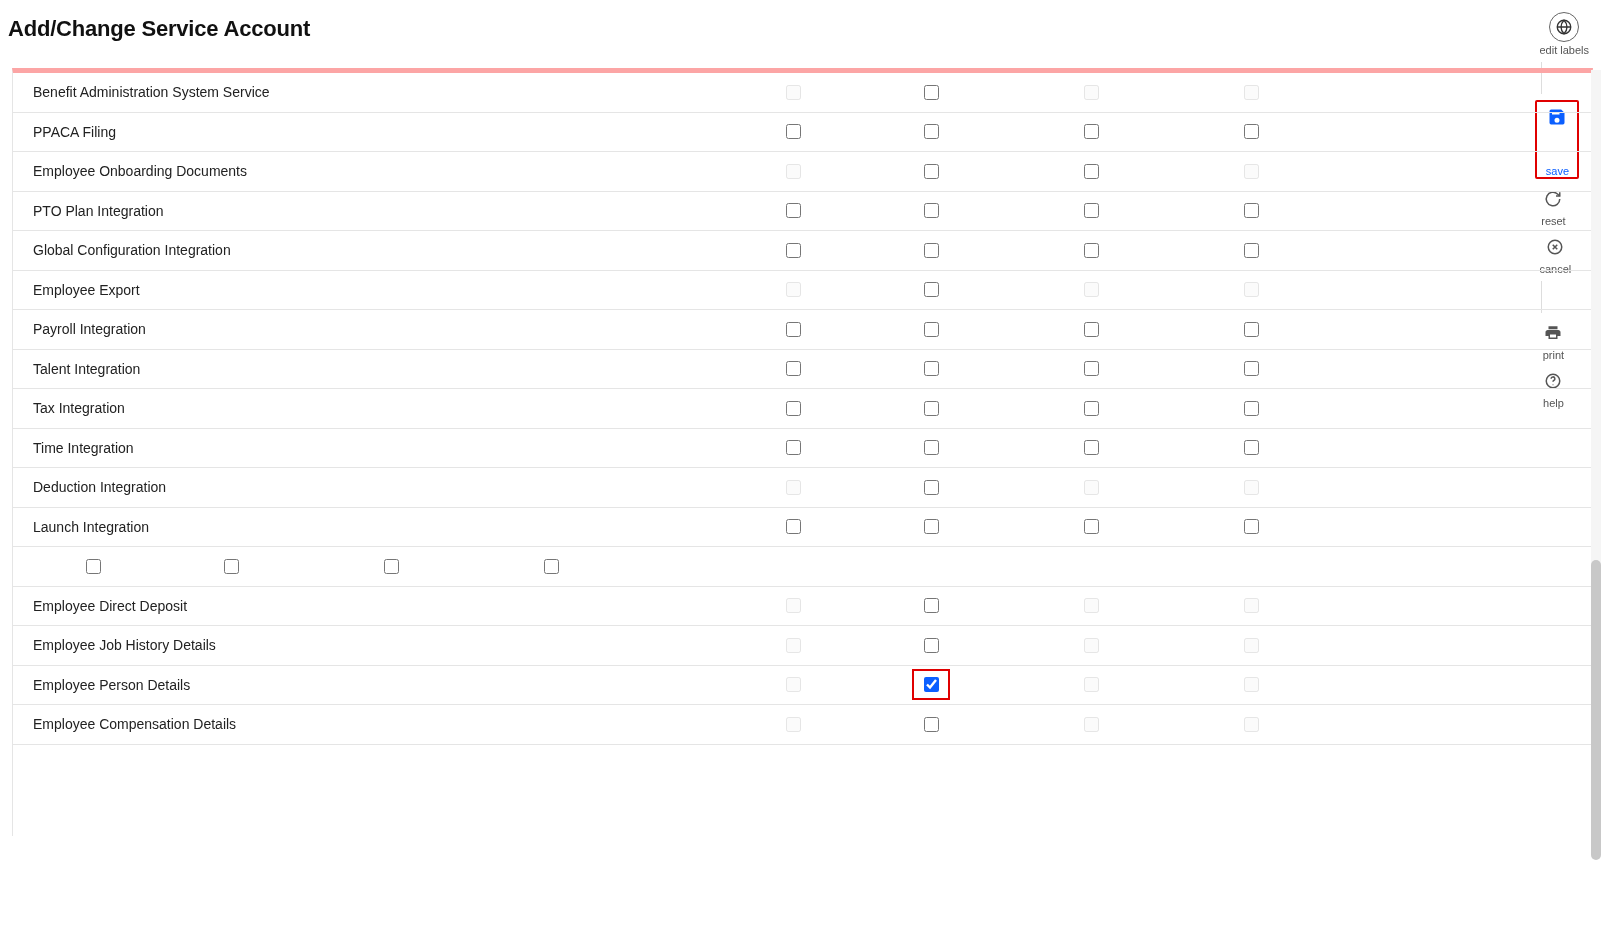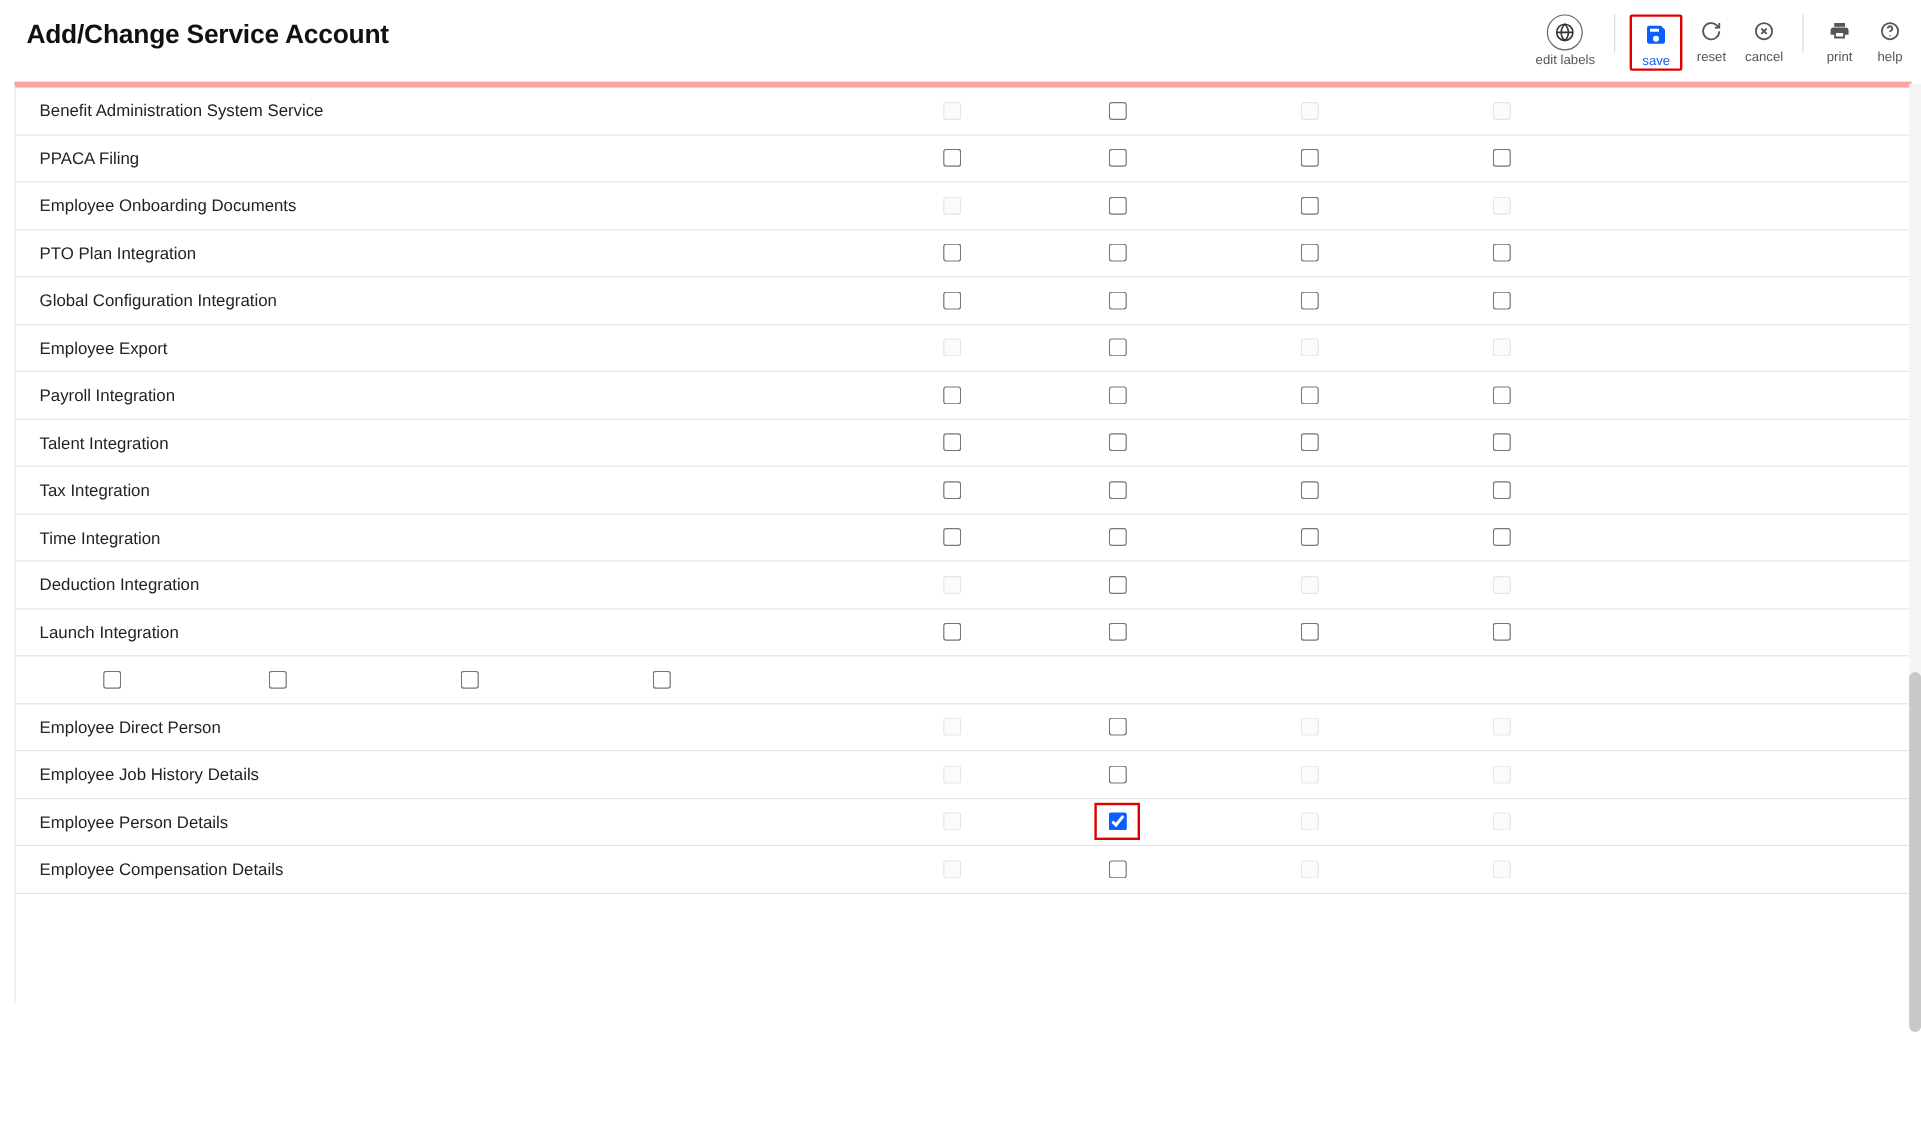--- a/index.html
+++ b/index.html
@@ -10,34 +10,35 @@
     background: #fff;
     color: #222;
     width: 1601px;
     height: 946px;
     overflow: hidden;
   }
   .header {
     display: flex;
     align-items: flex-start;
     justify-content: space-between;
-    padding: 12px 8px 0 22px;
+    padding: 12px 8px 0 8px;
     height: 62px;
   }
   .title {
     font-size: 22px;
     font-weight: 700;
     letter-spacing: -0.2px;
     color: #111;
     margin-top: 4px;
   }
   .toolbar {
     display: flex;
     align-items: flex-start;
     gap: 6px;
+    flex-direction: column;
   }
   .tool-btn {
     display: flex;
     flex-direction: column;
     align-items: center;
     min-width: 34px;
     cursor: pointer;
     color: #555;
     font-size: 11px;
     padding: 0 4px;
@@ -50,21 +51,21 @@
     align-items: center;
     justify-content: center;
     margin-bottom: 2px;
   }
   .tool-btn.globe .icon-wrap {
     width: 30px;
     height: 30px;
     border: 1.5px solid #666;
     border-radius: 50%;
   }
-  .tool-btn.save { color: #0b5fff; }
+  .tool-btn.save { color: #0b5fff; gap: 32px; }
   .tool-btn.save .icon-wrap svg {  }
   .tool-sep {
     width: 1px;
     height: 32px;
     background: #ddd;
     margin: 0 6px;
   }
   .highlight-red {
     border: 2.5px solid #e00000;
     border-radius: 2px;
@@ -401,21 +402,21 @@
           <input type="checkbox" style="">
         </div>
         <div class="col c3">
           <input type="checkbox" style="">
         </div>
         <div class="col c4">
           <input type="checkbox" style="">
         </div>
       </div>
       <div class="row">
-        <div class="row-label">Employee Direct Person</div>
+        <div class="row-label">Employee Direct Deposit</div>
         <div class="col c1">
           <input type="checkbox" disabled="" style="">
         </div>
         <div class="col c2">
           <input type="checkbox" style="">
         </div>
         <div class="col c3">
           <input type="checkbox" disabled="" style="">
         </div>
         <div class="col c4">

